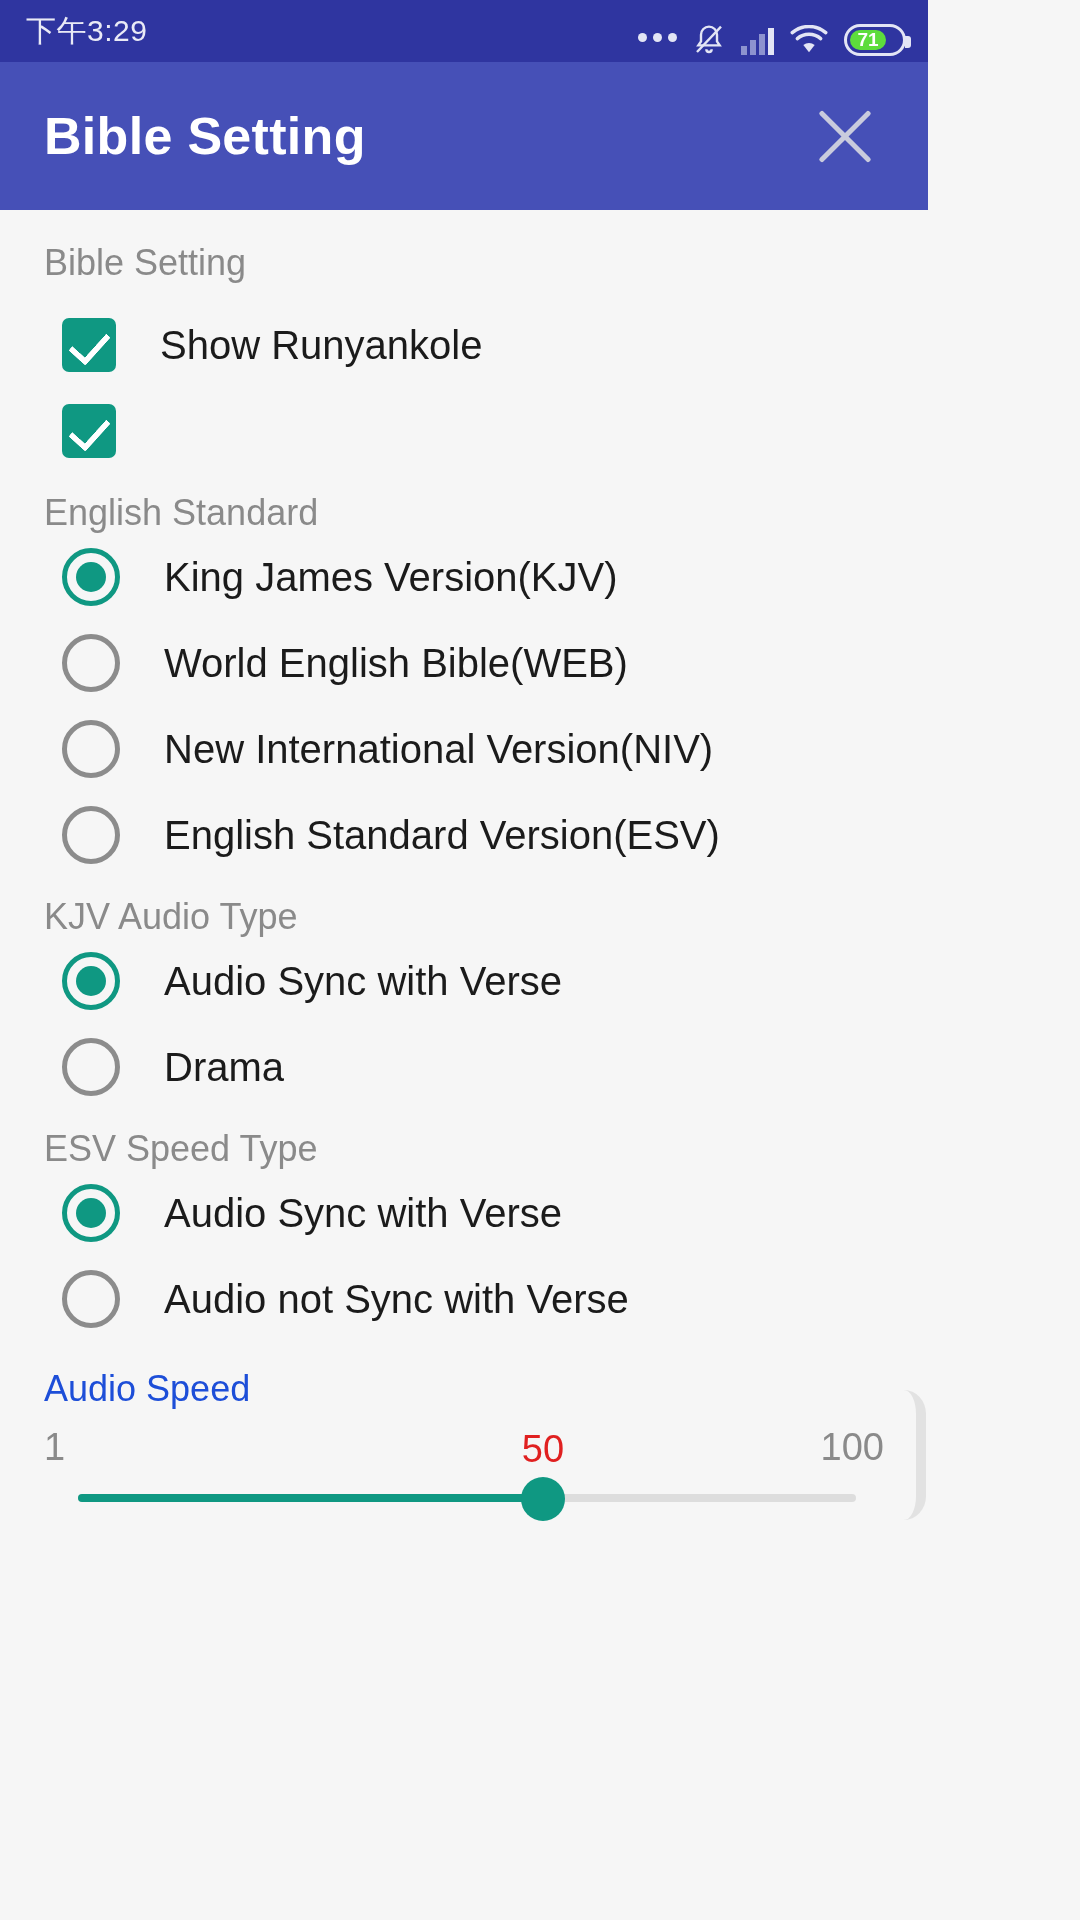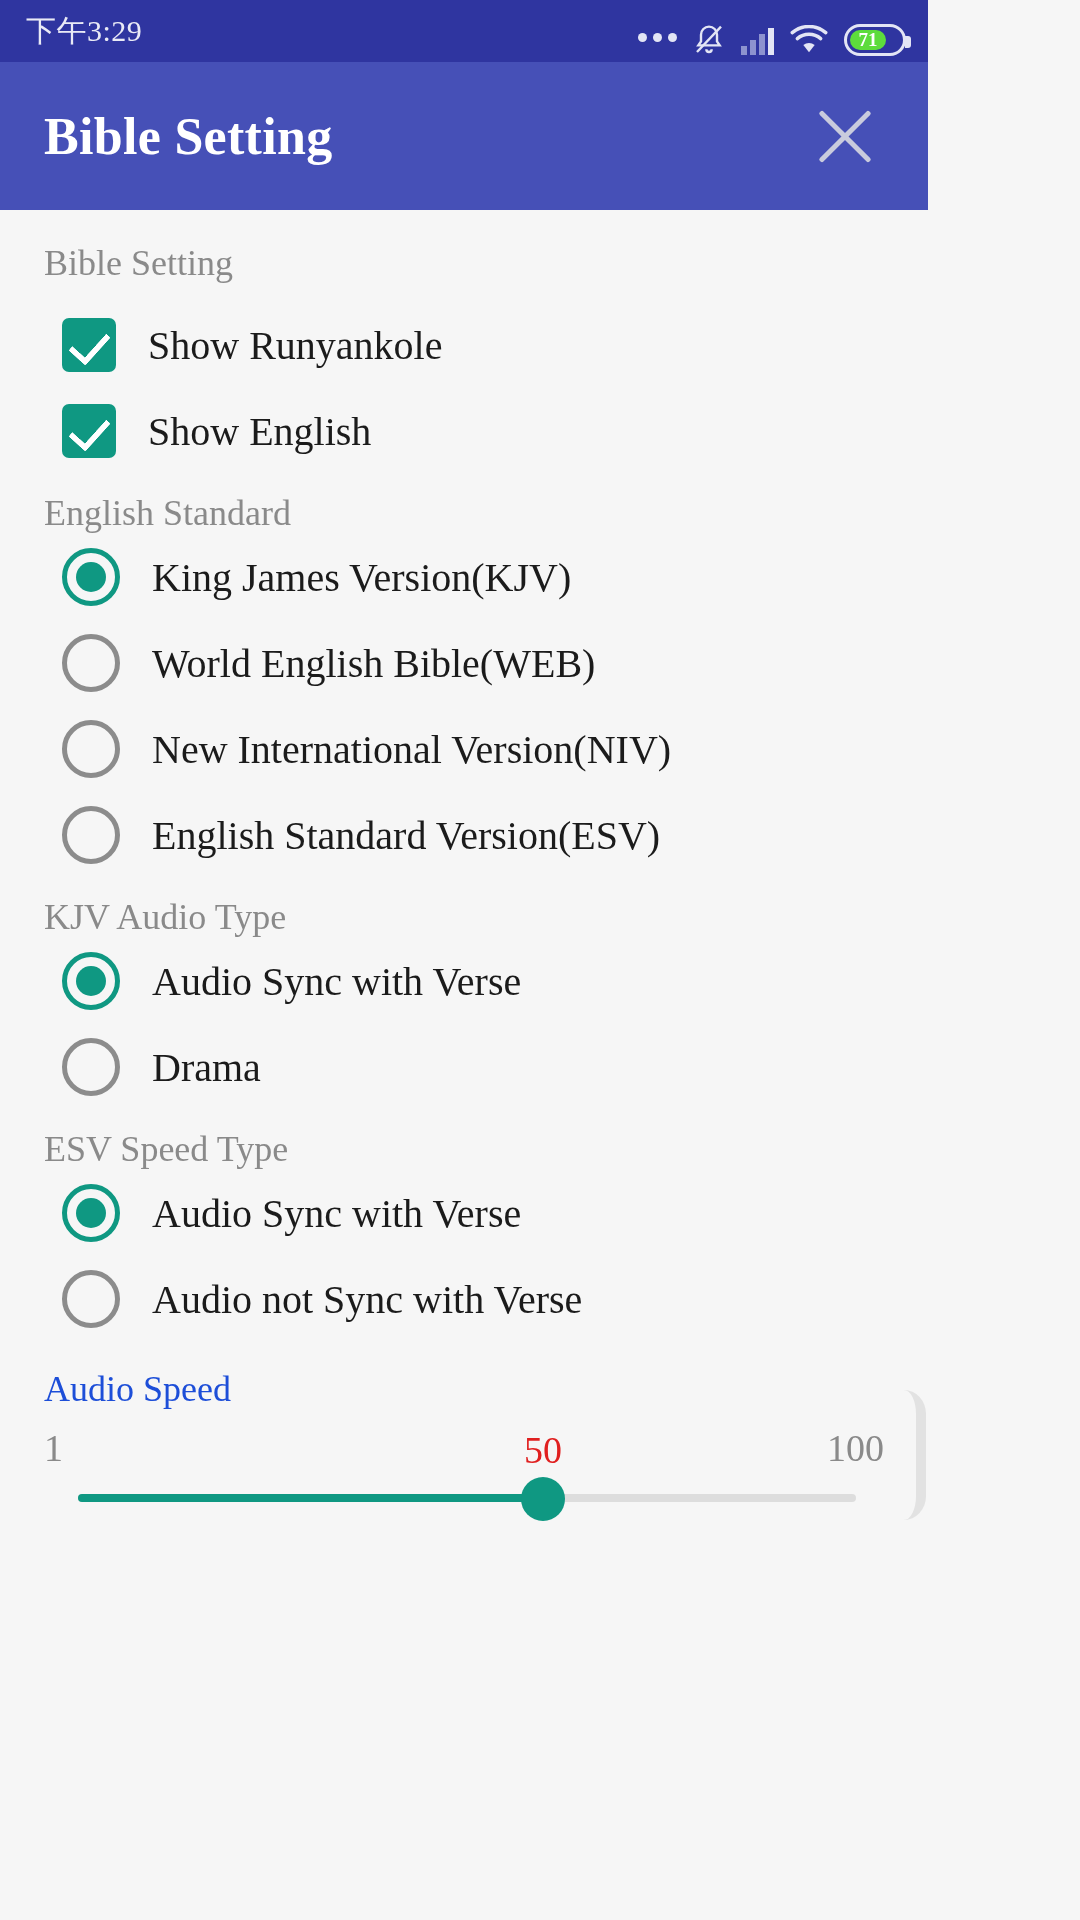--- a/index.html
+++ b/index.html
@@ -2,21 +2,21 @@
 <html><head>
 <meta charset="utf-8">
 <style>
   * { margin:0; padding:0; box-sizing:border-box; }
   html, body {
     width:1080px; height:1920px;
     background:#f6f6f6;
     font-family:"Liberation Sans", sans-serif;
     overflow:hidden;
   }
-  #screen { position:relative; width:928px; height:1920px; background:#f6f6f6;font-family:Liberation Serif, serif; }
+  #screen { position:relative; width:928px; height:1920px; background:#f6f6f6; }
 
   
   .statusbar {
     height:62px; background:#2f35a0;
     display:flex; align-items:center; justify-content:space-between;
     padding:0 22px 0 26px;
   }
   .status-time { color:#e9eaf6; font-size:30px; letter-spacing:0.5px; }
   .status-icons { display:flex; align-items:center; gap:16px;margin-top:17px; }
   .si { display:flex; align-items:flex-end; }
@@ -61,21 +61,21 @@
   
   .content { padding:0 0 0 0; }
   .section-label{
     color:#8a8a8a; font-size:36px; font-weight:normal;
     padding-left:44px;
   }
   .row{
     display:flex; align-items:center;
     padding-left:62px; min-height:86px;
   }
-  .row-label{ color:#1b1b1b; font-size:40px; margin-left:32px; }
+  .row-label{ color:#1b1b1b; font-size:40px; margin-left:44px; }
 
   
   .cb{
     width:54px; height:54px; border-radius:7px; background:#0f9882;
     position:relative; flex:none;
   }
   .cb::after{
     content:""; position:absolute; left:16px; top:7px;
     width:17px; height:32px; border:6px solid #ffffff;
     border-top:none; border-left:none; transform:rotate(42deg);
@@ -191,21 +191,20 @@
     <div class="section-label">Bible Setting</div>
 
     <div class="sp-2"></div>
     <div class="row">
       <span class="cb"></span>
       <span class="row-label">Show Runyankole</span>
     </div>
 
     <div class="row">
       <span class="cb"></span>
-      <span class="row-label">Show English</span>
     </div>
 
     <div class="sp-2"></div>
     <div class="section-label">English Standard</div>
 
     <div class="row">
       <span class="rb on"></span>
       <span class="row-label">King James Version(KJV)</span>
     </div>
     <div class="row">

